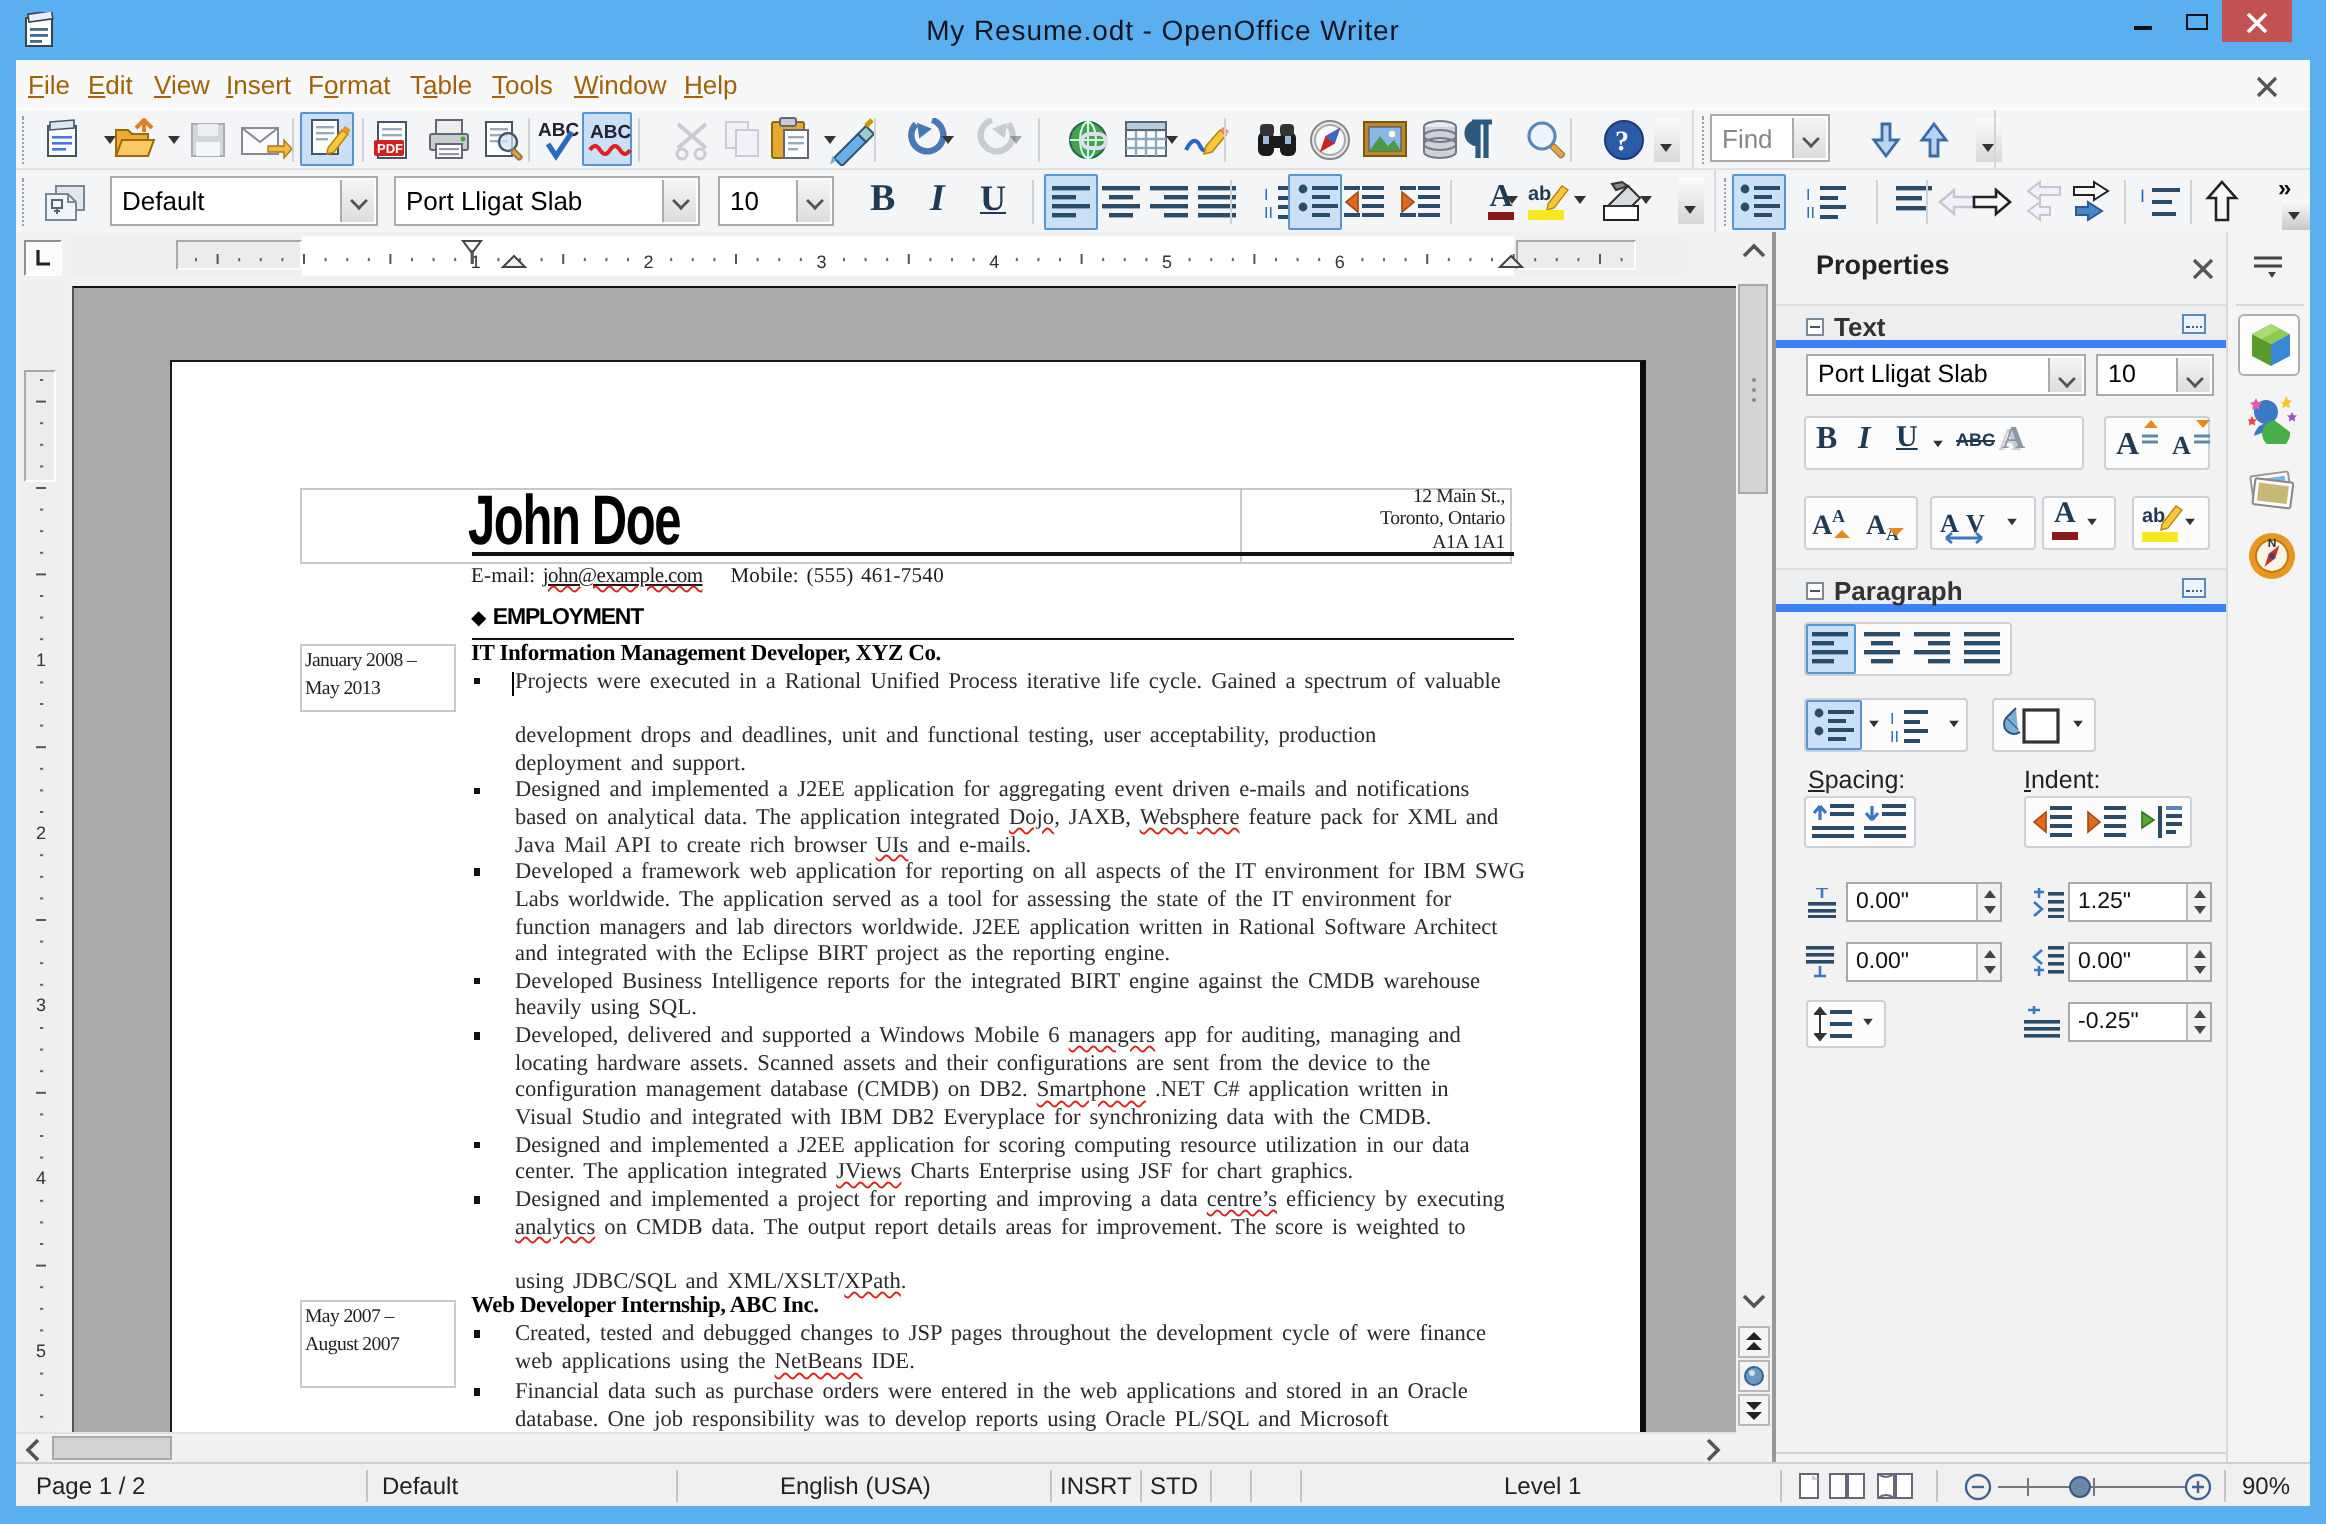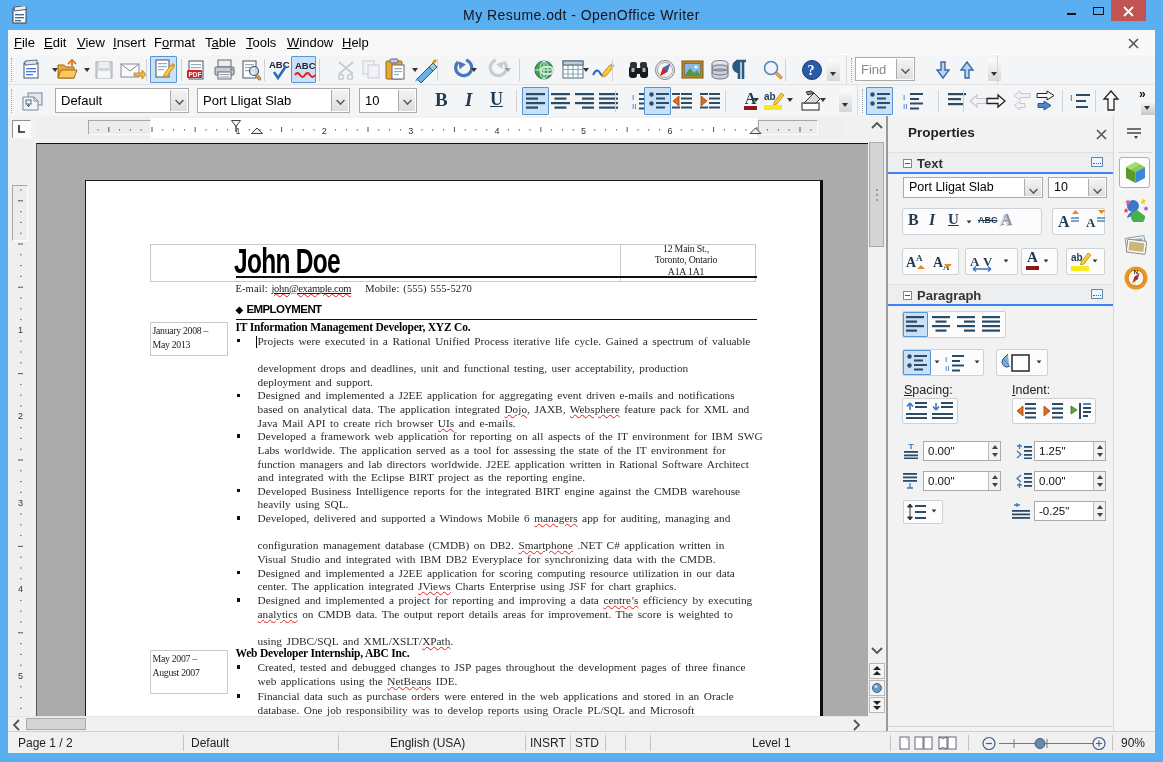--- a/index.html
+++ b/index.html
@@ -1,20 +1,20 @@
 <!DOCTYPE html>
 <html><head><meta charset="utf-8"><style>
 *{margin:0;padding:0;box-sizing:border-box}
 html,body{width:1163px;height:762px;overflow:hidden}
 body{font-family:"Liberation Sans",sans-serif;position:relative;background:#5aaff0}
 .ab{position:absolute}
 .titlebar{left:0;top:0;width:1163px;height:30px;background:#5aaff0}
 .ttext{width:100%;top:7px;text-align:center;font-size:14px;letter-spacing:.45px;color:#14141e}
 .menubar{left:8px;top:30px;width:1147px;height:24px;background:#f8f8f8}
-.menubar span{position:absolute;top:5px;font-size:13px;color:#000000}
+.menubar span{position:absolute;top:5px;font-size:13px;color:#a16207}
 .menubar u{text-decoration:underline}
 .tb{left:8px;width:1147px;background:#f4f5f6}
 .tb1{top:54px;height:30px;border-top:1px solid #fdfdfd}
 .tb2{top:84px;height:32px;border-top:1px solid #e2e2e2}
 .grip{width:5px;border-left:1px dotted #9aa0a6;height:24px}
 .sepv{width:1px;background:#d0d3d6;height:22px}
 .ddown{width:0;height:0;border-left:3.5px solid transparent;border-right:3.5px solid transparent;border-top:4px solid #333}
 .hl{background:#c9e0f7;border:1px solid #5795d5;border-radius:1px}
 .combo{background:#fff;border:1px solid #ababab;position:absolute}
 .combo .cbtn{position:absolute;right:1px;top:1px;bottom:1px;width:17px;background:linear-gradient(#f4f4f4,#ddd);border-left:1px solid #ababab}
@@ -26,21 +26,21 @@
 .ssep{position:absolute;top:3px;width:1px;height:16px;background:#c4c4c4}
 
 .dl{left:173px;white-space:nowrap;font-family:'Liberation Serif';font-size:11.3px;line-height:13.6px;color:#2b2b2b;letter-spacing:0;word-spacing:1.7px}
 .bl{width:3.6px;height:3.6px;background:#111}
 .sq{text-decoration:underline wavy #e02020 1px;text-underline-offset:1px}
 .lnk{text-decoration:underline}
 .dt{font-family:'Liberation Serif';font-size:9.8px;line-height:13.8px;color:#222;letter-spacing:-.3px}
 .hd{left:151px;white-space:nowrap;font-family:'Liberation Serif';font-size:11.5px;font-weight:bold;color:#000;letter-spacing:-.2px}
 .tbl{background:#fff}
 
-.sbar{position:absolute;left:0;width:225px;height:22px;background:#edeeef;border-top:1px solid #e0e0e0;border-bottom:2px solid #3b82f6}
+.sbar{position:absolute;left:0;width:225px;height:22px;background:#edeeef;border-top:1px solid #e0e0e0;border-bottom:4px solid #3b82f6}
 .sbar b{position:absolute;left:29px;top:3px;font-size:13px;color:#333}
 .coll{position:absolute;left:15px;top:6px;width:9px;height:9px;border:1px solid #7a8a99;background:#fff}
 .coll:after{content:"";position:absolute;left:1px;top:3px;width:5px;height:1px;background:#456}
 .coll.plus:before{content:"";position:absolute;left:3px;top:1px;width:1px;height:5px;background:#456}
 .more{position:absolute;width:12px;height:10px;border:1px solid #5b8ab8;background:#eef4fb}
 .more:after{content:"";position:absolute;left:1px;top:5px;width:8px;height:2px;border-top:1px dotted #467}
 .grp{position:absolute;background:#fcfcfd;border:1px solid #ccd1d7;border-radius:2px}
 .spin{position:absolute;width:78px;height:20px;background:#fff;border:1px solid #aaa}
 .spin span.sv{position:absolute;left:4px;top:3px;font-size:11.5px;color:#111}
 .spin .ud{position:absolute;left:auto;right:0;top:0;width:12px;height:18px;background:#f2f2f2;border-left:1px solid #bbb}
@@ -586,22 +586,22 @@
         <text x="10.5" y="452.1" font-size="9" text-anchor="middle" fill="#333" font-family="Liberation Sans">4</text>
         <text x="10.5" y="538.5" font-size="9" text-anchor="middle" fill="#333" font-family="Liberation Sans">5</text>
       </svg>
 </div>
 <div class="ab" style="left:28px;top:3px;width:832px;height:574px;background:#ababab;border-top:1.5px solid #111;border-left:1px solid #555"></div>
 <div class="ab" id="page" style="left:77px;top:40px;width:738px;height:537px;background:#fff;border-top:1.5px solid #1a1a1a;border-left:1.5px solid #1a1a1a;border-right:3.5px solid #0e0e0e">
       <div class="ab" style="left:-1.5px;top:-1.5px;width:738px;height:537px">
 <div class="ab tbl" style="left:65px;top:64px;width:606px;height:38px;border:1px solid #c9c9c9"></div>
 <div class="ab" style="left:535px;top:64px;width:1px;height:38px;background:#c9c9c9"></div>
 <div class="ab" id="johndoe" style="left:149px;top:66px;font-family:'Liberation Sans';font-weight:bold;font-size:35px;line-height:30px;color:#000;transform:scaleX(.70);transform-origin:0 0;letter-spacing:-1px">John Doe</div>
-<div class="ab" style="left:535px;top:63.5px;width:133px;text-align:center;font-size:9.8px;line-height:11.3px;color:#222;font-family:'Liberation Serif';letter-spacing:-.2px">12 Main St.,<br>Toronto, Ontario<br>A1A 1A1</div>
-<div class="ab" style="left:151px;top:103.5px;font-size:10.5px;color:#1a1a1a;font-family:'Liberation Serif';letter-spacing:-.3px"><span style="letter-spacing:.1px;word-spacing:1px">E-mail: </span><span class="lnk"><span class="sq">john@example.com</span></span>&nbsp;&nbsp;&nbsp;&nbsp;&nbsp;&nbsp;<span style="letter-spacing:.15px;word-spacing:1px">Mobile: (555) 555-5270</span></div>
+<div class="ab" style="left:535px;top:63.5px;width:133px;text-align:right;font-size:9.8px;line-height:11.3px;color:#222;font-family:'Liberation Serif';letter-spacing:-.2px">12 Main St.,<br>Toronto, Ontario<br>A1A 1A1</div>
+<div class="ab" style="left:151px;top:103.5px;font-size:10.5px;color:#1a1a1a;font-family:'Liberation Serif';letter-spacing:-.3px"><span style="letter-spacing:.1px;word-spacing:1px">E-mail: </span><span class="lnk"><span class="sq">john@example.com</span></span>&nbsp;&nbsp;&nbsp;&nbsp;&nbsp;&nbsp;<span style="letter-spacing:.15px;word-spacing:1px">Mobile: (555) 461-7540</span></div>
 <div class="ab" style="left:151px;top:123px;font-size:11.5px;color:#000;font-family:Liberation Sans, sans-serif"><span style="font-size:10px">◆</span>&nbsp;<b style="letter-spacing:-.6px">EMPLOYMENT</b></div>
 <div class="ab" style="left:151px;top:139.5px;width:521px;height:1.2px;background:#111"></div>
 <div class="ab" style="left:151px;top:96.5px;width:521px;height:1.5px;background:#111"></div>
 <div class="ab tbl" style="left:65px;top:142px;width:78px;height:34px;border:1px solid #c9c9c9"></div>
 <div class="ab dt" style="left:68px;top:144.5px">January 2008 –<br>May 2013</div>
 <div class="ab hd" style="top:141.5px">IT Information Management Developer, XYZ Co.</div>
 <div class="ab" style="left:171.5px;top:156px;width:1.2px;height:12px;background:#000"></div>
 <div class="ab bl" style="left:152px;top:159.4px"></div>
         <div class="ab dl" style="top:155.2px">Projects were executed in a Rational Unified Process iterative life cycle. Gained a spectrum of valuable</div>
         <div class="ab dl" style="top:182.5px">development drops and deadlines, unit and functional testing, user acceptability, production</div>
@@ -613,34 +613,35 @@
         <div class="ab bl" style="left:152px;top:254.9px"></div>
         <div class="ab dl" style="top:250.7px">Developed a framework web application for reporting on all aspects of the IT environment for IBM SWG</div>
         <div class="ab dl" style="top:264.3px">Labs worldwide. The application served as a tool for assessing the state of the IT environment for</div>
         <div class="ab dl" style="top:278.0px">function managers and lab directors worldwide. J2EE application written in Rational Software Architect</div>
         <div class="ab dl" style="top:291.6px">and integrated with the Eclipse BIRT project as the reporting engine.</div>
         <div class="ab bl" style="left:152px;top:309.4px"></div>
         <div class="ab dl" style="top:305.2px">Developed Business Intelligence reports for the integrated BIRT engine against the CMDB warehouse</div>
         <div class="ab dl" style="top:318.9px">heavily using SQL.</div>
         <div class="ab bl" style="left:152px;top:336.7px"></div>
         <div class="ab dl" style="top:332.5px">Developed, delivered and supported a Windows Mobile 6 <span class="sq">managers</span> app for auditing, managing and</div>
+        <div class="ab dl" style="top:346.2px">locating hardware assets. Scanned assets and their configurations are sent from the device to the</div>
         <div class="ab dl" style="top:359.8px">configuration management database (CMDB) on DB2. <span class="sq">Smartphone</span> .NET C# application written in</div>
         <div class="ab dl" style="top:373.4px">Visual Studio and integrated with IBM DB2 Everyplace for synchronizing data with the CMDB.</div>
         <div class="ab bl" style="left:152px;top:391.3px"></div>
         <div class="ab dl" style="top:387.1px">Designed and implemented a J2EE application for scoring computing resource utilization in our data</div>
         <div class="ab dl" style="top:400.7px">center. The application integrated <span class="sq">JViews</span> Charts Enterprise using JSF for chart graphics.</div>
         <div class="ab bl" style="left:152px;top:418.6px"></div>
         <div class="ab dl" style="top:414.4px">Designed and implemented a project for reporting and improving a data <span class="sq">centre’s</span> efficiency by executing</div>
         <div class="ab dl" style="top:428.0px"><span class="sq">analytics</span> on CMDB data. The output report details areas for improvement. The score is weighted to</div>
         <div class="ab dl" style="top:455.3px">using JDBC/SQL and XML/XSLT/<span class="sq">XPath</span>.</div>
 <div class="ab tbl" style="left:65px;top:470px;width:78px;height:44px;border:1px solid #c9c9c9"></div>
 <div class="ab dt" style="left:68px;top:472.5px">May 2007 –<br>August 2007</div>
 <div class="ab hd" style="top:467.5px">Web Developer Internship, ABC Inc.</div>
 <div class="ab bl" style="left:152px;top:485.7px"></div>
-        <div class="ab dl" style="top:481.5px">Created, tested and debugged changes to JSP pages throughout the development pages of three finance</div>
+        <div class="ab dl" style="top:481.5px">Created, tested and debugged changes to JSP pages throughout the development cycle of were finance</div>
         <div class="ab dl" style="top:495.9px">web applications using the <span class="sq">NetBeans</span> IDE.</div>
         <div class="ab bl" style="left:152px;top:514.5px"></div>
         <div class="ab dl" style="top:510.3px">Financial data such as purchase orders were entered in the web applications and stored in an Oracle</div>
         <div class="ab dl" style="top:524.7px">database. One job responsibility was to develop reports using Oracle PL/SQL and Microsoft</div>
 </div>
     </div>
 </div>
 
 <div class="ab" id="sidebar" style="left:888px;top:116px;width:225px;height:615px;background:#f2f2f2">
 <div style="position:absolute;left:20px;top:9px;font-weight:bold;font-size:13.5px;color:#222">Properties</div>

